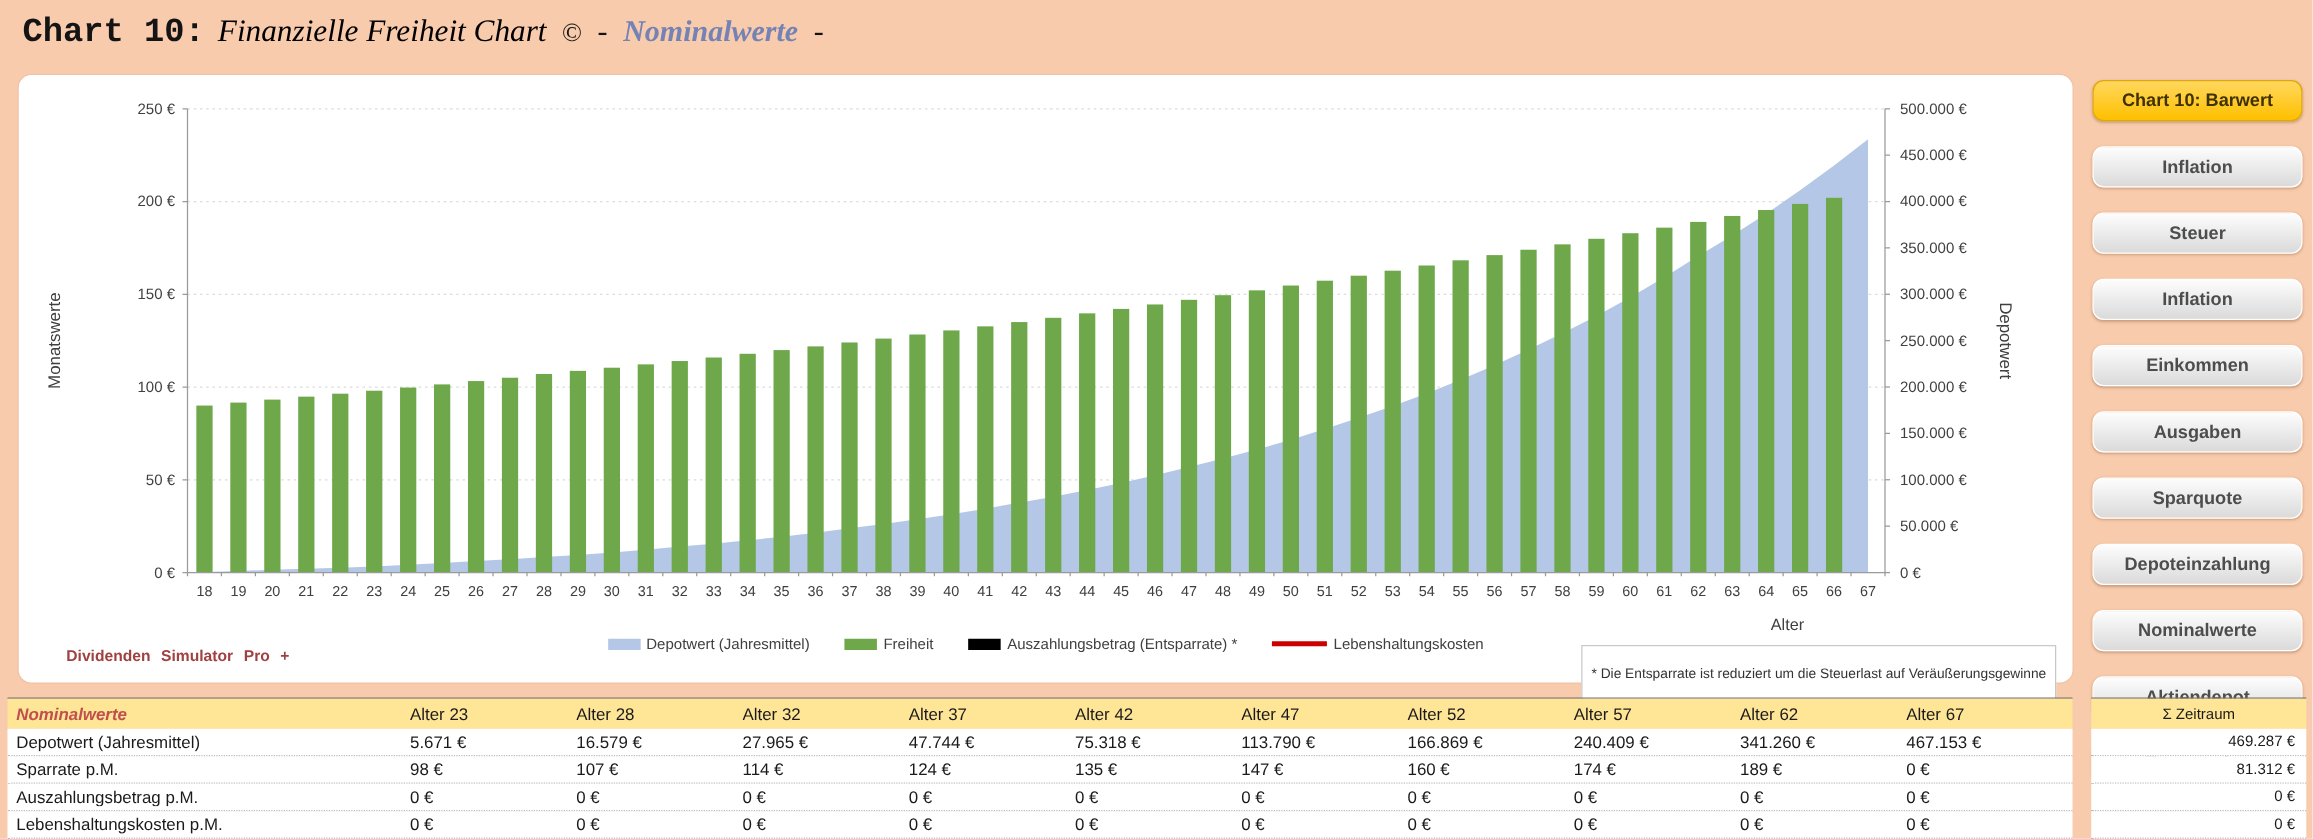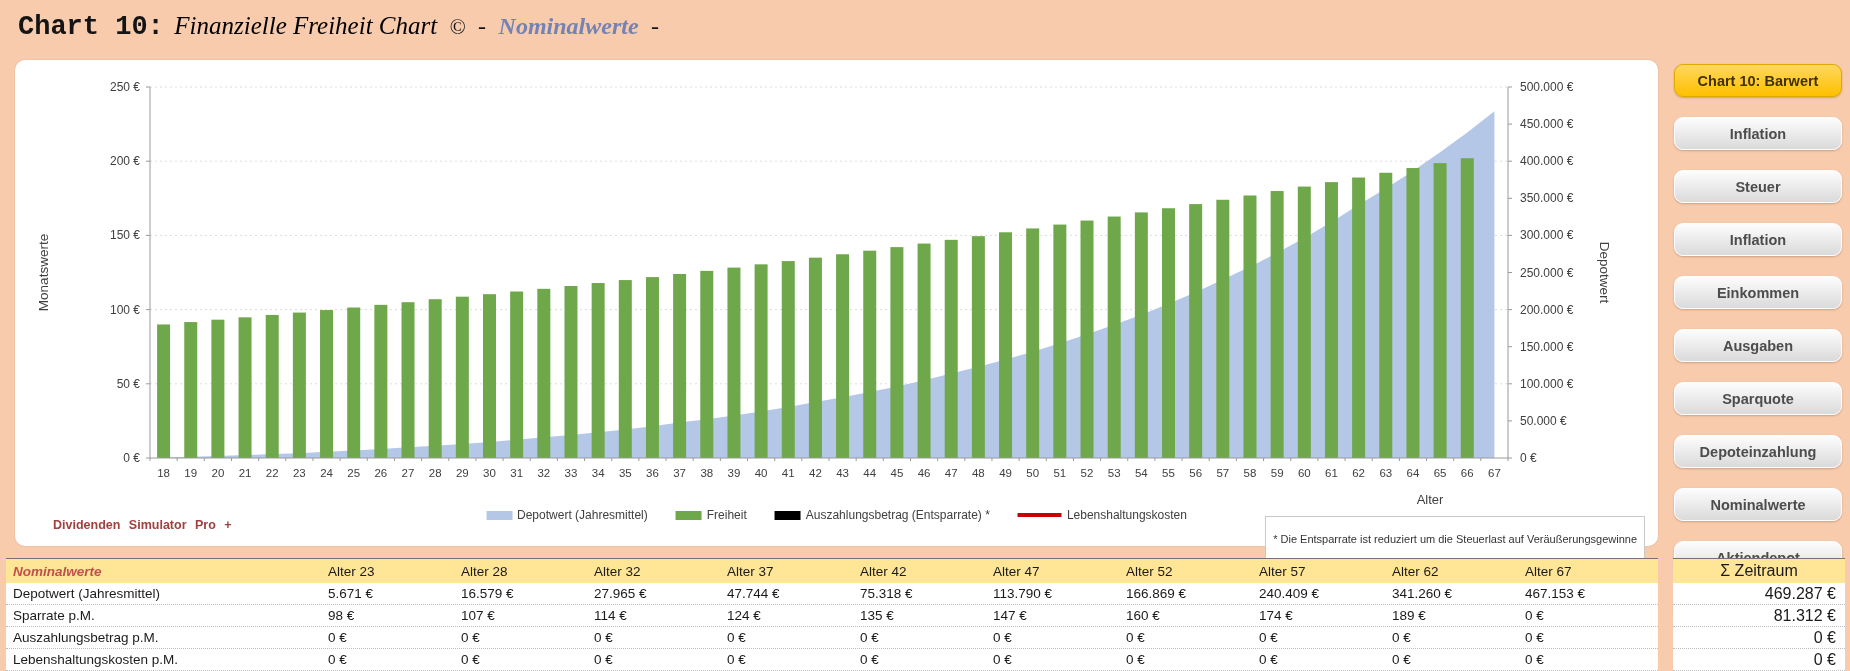--- a/index.html
+++ b/index.html
@@ -65,21 +65,21 @@
   .table-main{position:absolute;left:6px;top:558px;width:1652px;border-top:1px solid #737373;}
   .table-sum{position:absolute;left:1673px;top:558px;width:172px;border-top:1px solid #737373;}
   .tr{display:grid;grid-template-columns:322px repeat(10,1fr);align-items:center;}
   .tr-sum{display:block;}
   .thead{background:#FFE596;height:24px;}
   .trow{background:#FFFFFF;height:21px;border-bottom:1px dotted #BDBDBD;}
   .cell{font-size:13.5px;color:#1A1A1A;text-align:left;overflow:hidden;white-space:nowrap;}
   .cell.lbl{text-align:left;padding-left:7px;}
   .cell.hdr{font-size:13.5px;}
   .nominal{color:#C0504D;font-style:italic;font-weight:600;}
-  .sum-cell{font-size:16px;color:#1A1A1A;text-align:right;padding-right:9px;line-height:21px;}
+  .sum-cell{font-size:12px;color:#1A1A1A;text-align:right;padding-right:9px;line-height:21px;}
   .sum-hdr{text-align:center;line-height:24px;padding-right:0;}
 </style>
 </head>
 <body>
 
 <div class="title-bar">
   <span class="t-prefix">Chart 10:</span>
   <span class="t-main">Finanzielle Freiheit Chart</span>
   <span class="t-copy">©</span>
   <span class="t-dash">-</span>

